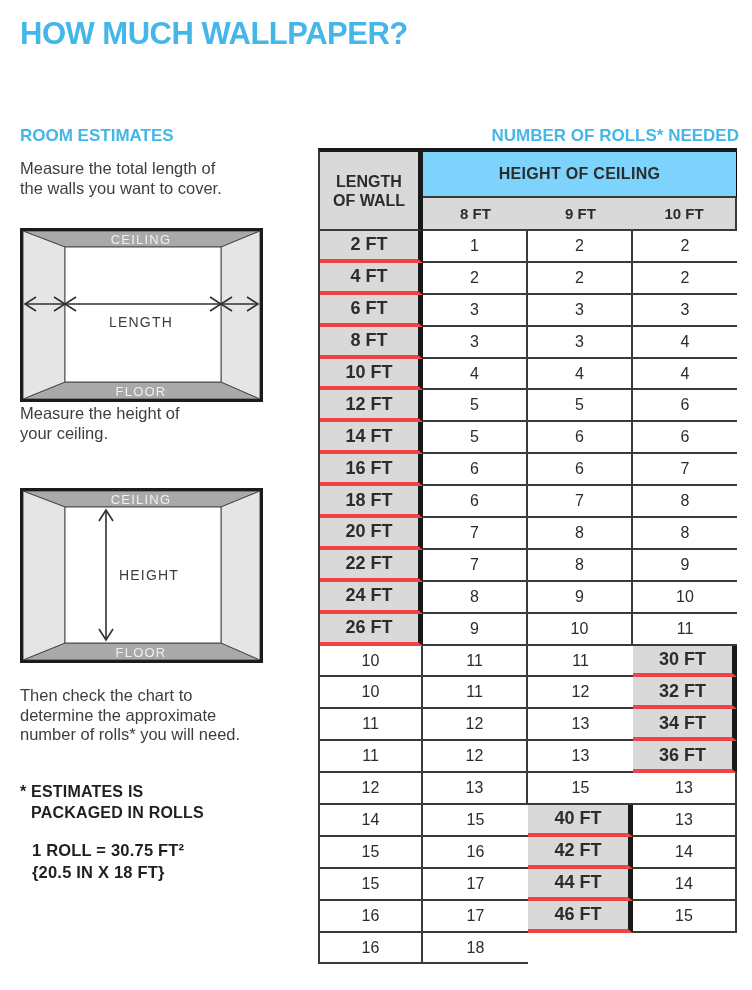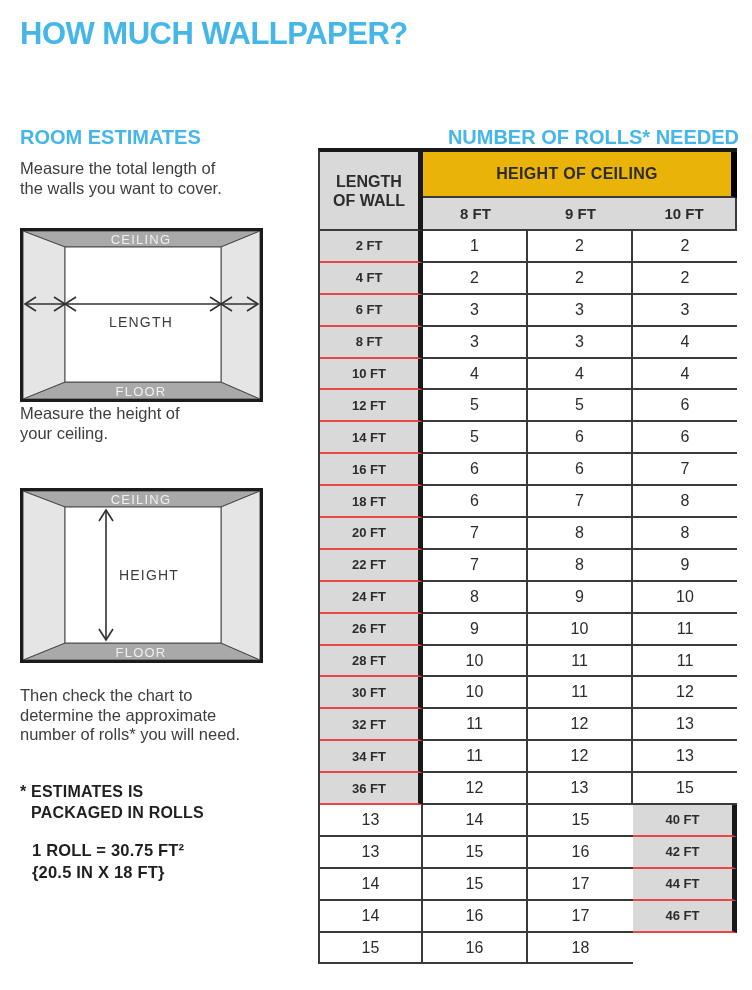--- a/index.html
+++ b/index.html
@@ -8,21 +8,21 @@
     position:relative; width:752px; height:985px; background:#ffffff;
     font-family:"Liberation Sans", sans-serif; overflow:hidden;padding-left:32px;
   }
   .abs { position:absolute; }
 
   .title {
     left:20px; top:16px; font-size:31px; font-weight:700;
     letter-spacing:-0.5px; color:#45b6e8; white-space:nowrap;
   }
   .sec {
-    font-size:20px; font-weight:700; color:#45b6e8; white-space:nowrap;
+    font-size:17px; font-weight:700; color:#45b6e8; white-space:nowrap;
   }
   .left-h { left:20px; top:126px; }
   .table-h { left:318px; top:126px; width:421px; text-align:right; white-space:nowrap; }
 
   .body {
     left:20px; font-size:16.5px; line-height:19.5px; color:#3e3e3e;
     white-space:pre-line;
   }
   .p1 { top:159px; }
   .p2 { top:404px; }
@@ -54,31 +54,31 @@
   }
   .cell { display:flex; align-items:center; justify-content:center; }
   .corner {
     grid-column:1; grid-row:1 / span 2;
     background:#d9d9d9; font-weight:700; font-size:16px; line-height:19px;
     text-align:center; white-space:pre-line;
     border-right:5px solid #191919; border-bottom:2px solid #3a3a3a;
   }
   .group {
     grid-column:2 / span 3; grid-row:1;
-    background:#eab308; font-weight:700; font-size:16px; letter-spacing:0.3px;
-    border-right:6px solid #000000; border-bottom:2px solid #3a3a3a;
+    background:#7dd3fc; font-weight:700; font-size:16px; letter-spacing:0.3px;
+    border-right:1px solid #000000; border-bottom:2px solid #3a3a3a;
   }
   .colh {
     grid-row:2; background:#d9d9d9; font-weight:700; font-size:15px;
     border-bottom:2px solid #3a3a3a;
   }
   .colh.last { border-right:2px solid #3a3a3a; }
   .c1 {
-    background:#d9d9d9; font-weight:700; font-size:13px;
-    border-right:5px solid #191919; border-bottom:2px solid #ef4444;
+    background:#d9d9d9; font-weight:700; font-size:18px;
+    border-right:5px solid #191919; border-bottom:4px solid #ef4444;
   }
   .cd { background:#ffffff; font-size:16px; border-bottom:2px solid #3a3a3a; }
   .cd.mid { border-right:2px solid #3a3a3a; }
 
   svg text {
     font-family:"Liberation Sans", sans-serif;
   }
 </style>
 </head>
 <body>
@@ -214,21 +214,20 @@
   <div class="cell c1">24 FT</div>
   <div class="cell cd mid">8</div>
   <div class="cell cd mid">9</div>
   <div class="cell cd">10</div>
 
   <div class="cell c1">26 FT</div>
   <div class="cell cd mid">9</div>
   <div class="cell cd mid">10</div>
   <div class="cell cd">11</div>
 
-  <div class="cell c1">28 FT</div>
   <div class="cell cd mid">10</div>
   <div class="cell cd mid">11</div>
   <div class="cell cd">11</div>
 
   <div class="cell c1">30 FT</div>
   <div class="cell cd mid">10</div>
   <div class="cell cd mid">11</div>
   <div class="cell cd">12</div>
 
   <div class="cell c1">32 FT</div>

